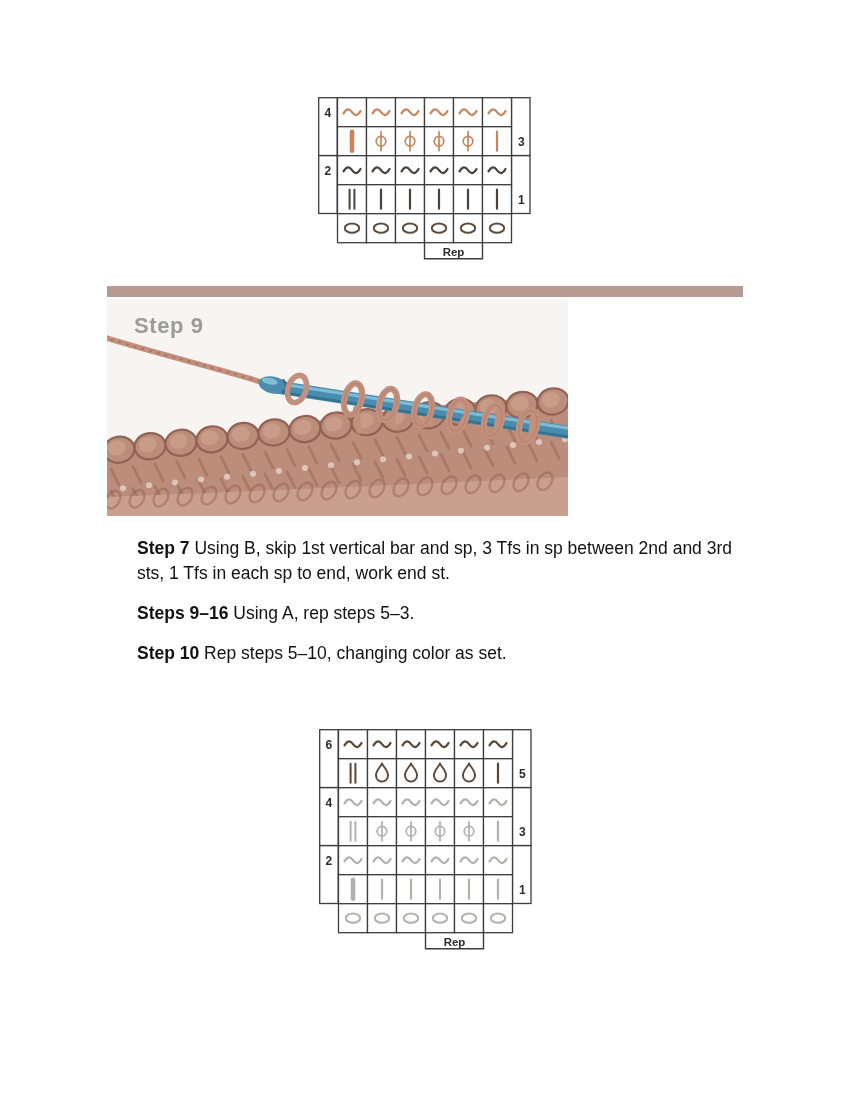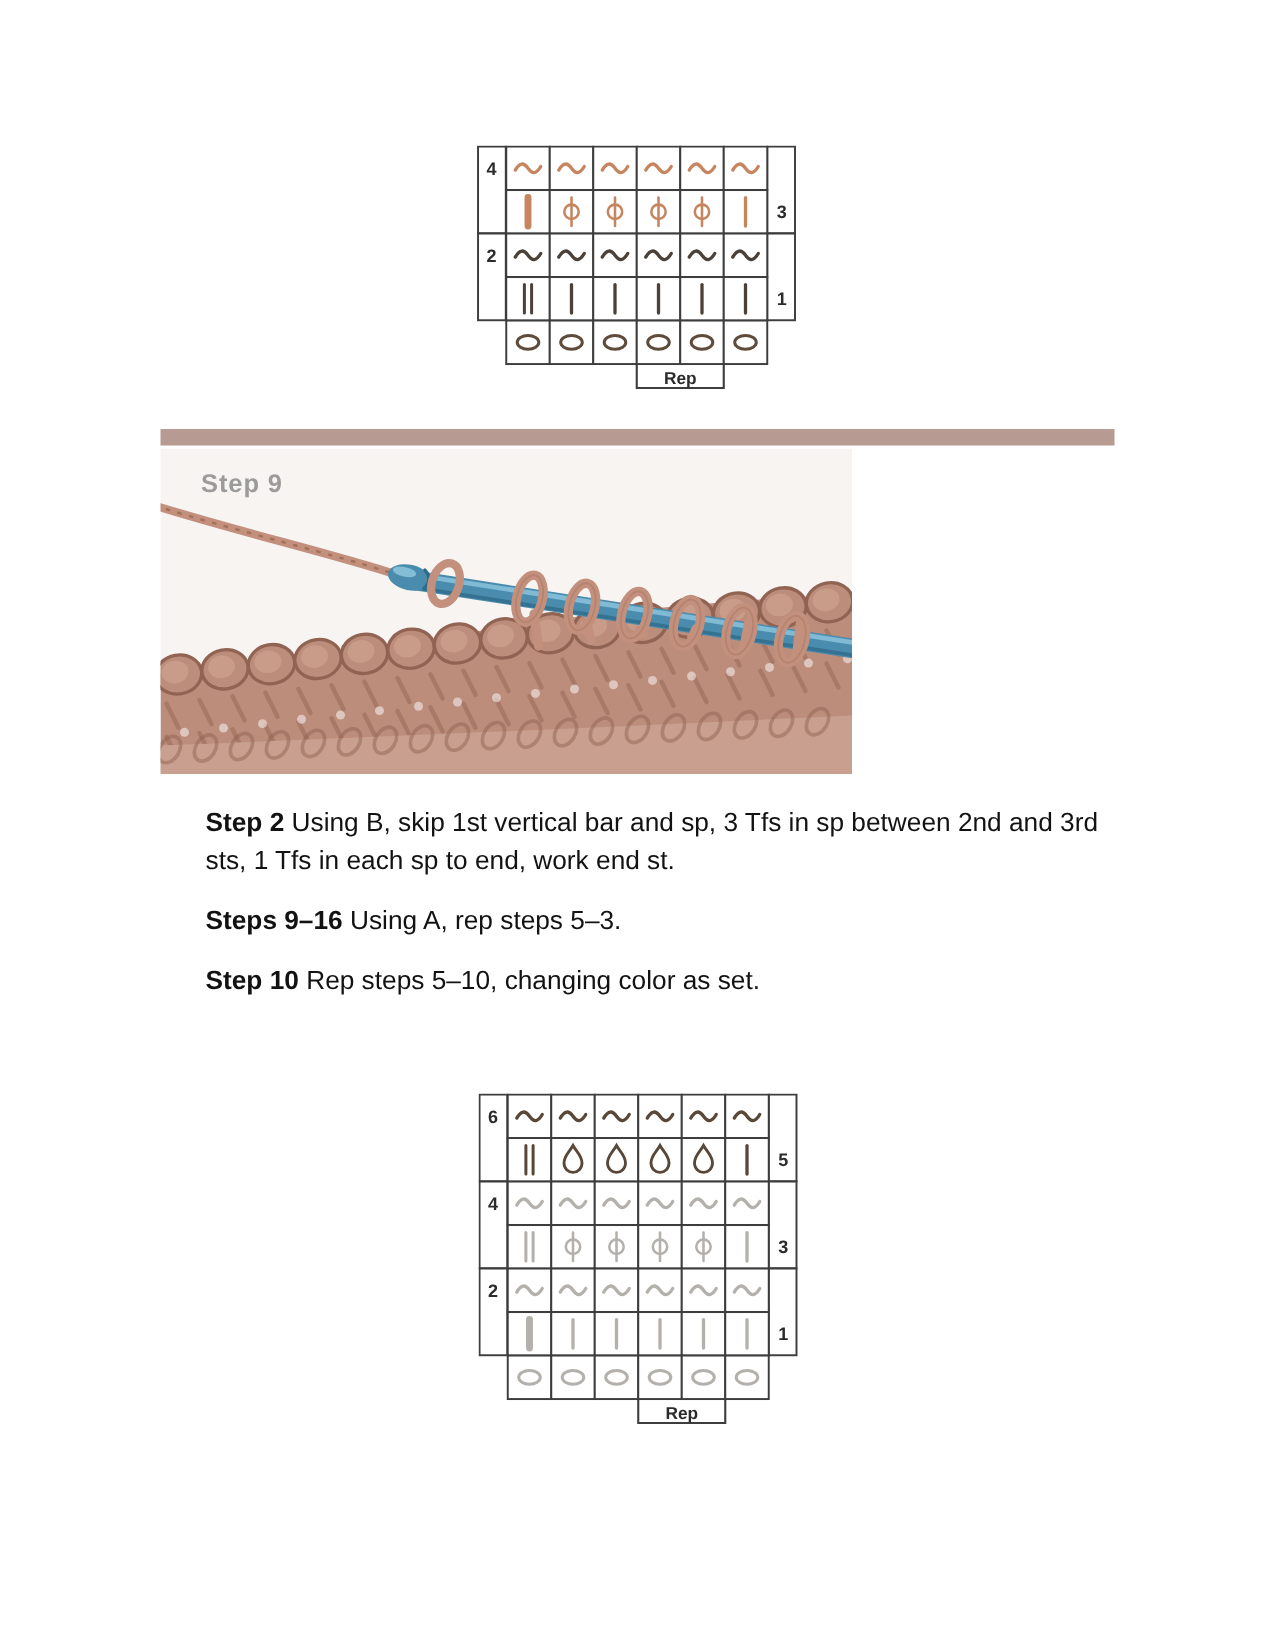--- a/index.html
+++ b/index.html
@@ -9,21 +9,21 @@
   }
   .chart{position:absolute;}
   #chart1{left:318px;top:97px;}
   #chart2{left:319px;top:729px;}
   .chart svg text{font-family:"Liberation Sans",sans-serif;}
   .divider{position:absolute;left:107px;top:286px;width:636px;height:11px;}
   .photo{position:absolute;left:107px;top:299px;width:461px;height:217px;}
   .photo svg{display:block;width:100%;height:100%;}
   .photo-label{
     position:absolute;left:27px;top:14px;
-    font-size:17px;font-weight:bold;letter-spacing:0.6px;color:var(--label-color,#9b9b9b);
+    font-size:22px;font-weight:bold;letter-spacing:0.6px;color:var(--label-color,#9b9b9b);
   }
   .steps{
     position:absolute;left:137px;top:536px;width:600px;
     font-size:17.5px;line-height:25px;color:#121212;
   }
   .steps p{margin:0 0 15px 0;}
   .steps strong{font-weight:700;}
 </style>
 </head>
 <body>
@@ -332,21 +332,21 @@
         <path id="hook-notch" d="M175,79 q7,5 2,12" fill="none" stroke="#2f6a88" stroke-width="2.2" stroke-linecap="round"></path>
       </g>
       <g>
         <ellipse id="head-loop" cx="190" cy="90" rx="9" ry="14" transform="rotate(18 190 90)" fill="none" stroke="#c3907d" stroke-width="5.5"></ellipse>
       </g>
     </svg>
     <div class="photo-label" style="color: rgb(155, 155, 155);">Step 9</div>
   </div>
 
   <div class="steps">
-      <p><strong>Step 2</strong><span> Using B, skip 1st vertical bar and sp, 3 Tfs in sp between 2nd and 3rd sts, 1 Tfs in each sp to end, work end st.</span></p>
+      <p><strong>Step 7</strong><span> Using B, skip 1st vertical bar and sp, 3 Tfs in sp between 2nd and 3rd sts, 1 Tfs in each sp to end, work end st.</span></p>
       <p><strong>Steps 9–16</strong><span> Using A, rep steps 5–3.</span></p>
       <p><strong>Step 10</strong><span> Rep steps 5–10, changing color as set.</span></p>
     </div>
 
   <div class="chart" id="chart2"><svg viewBox="0 0 213 223" width="213" height="223">
         <rect x="0.7" y="0.7" width="18.5" height="57.8" fill="#fff" stroke="#3d3d3d" stroke-width="1.3"></rect>
         <rect x="193.5" y="0.7" width="18.5" height="57.8" fill="#fff" stroke="#3d3d3d" stroke-width="1.3"></rect>
         <rect x="0.7" y="58.7" width="18.5" height="57.8" fill="#fff" stroke="#3d3d3d" stroke-width="1.3"></rect>
         <rect x="193.5" y="58.7" width="18.5" height="57.8" fill="#fff" stroke="#3d3d3d" stroke-width="1.3"></rect>
         <rect x="0.7" y="116.7" width="18.5" height="57.8" fill="#fff" stroke="#3d3d3d" stroke-width="1.3"></rect>

